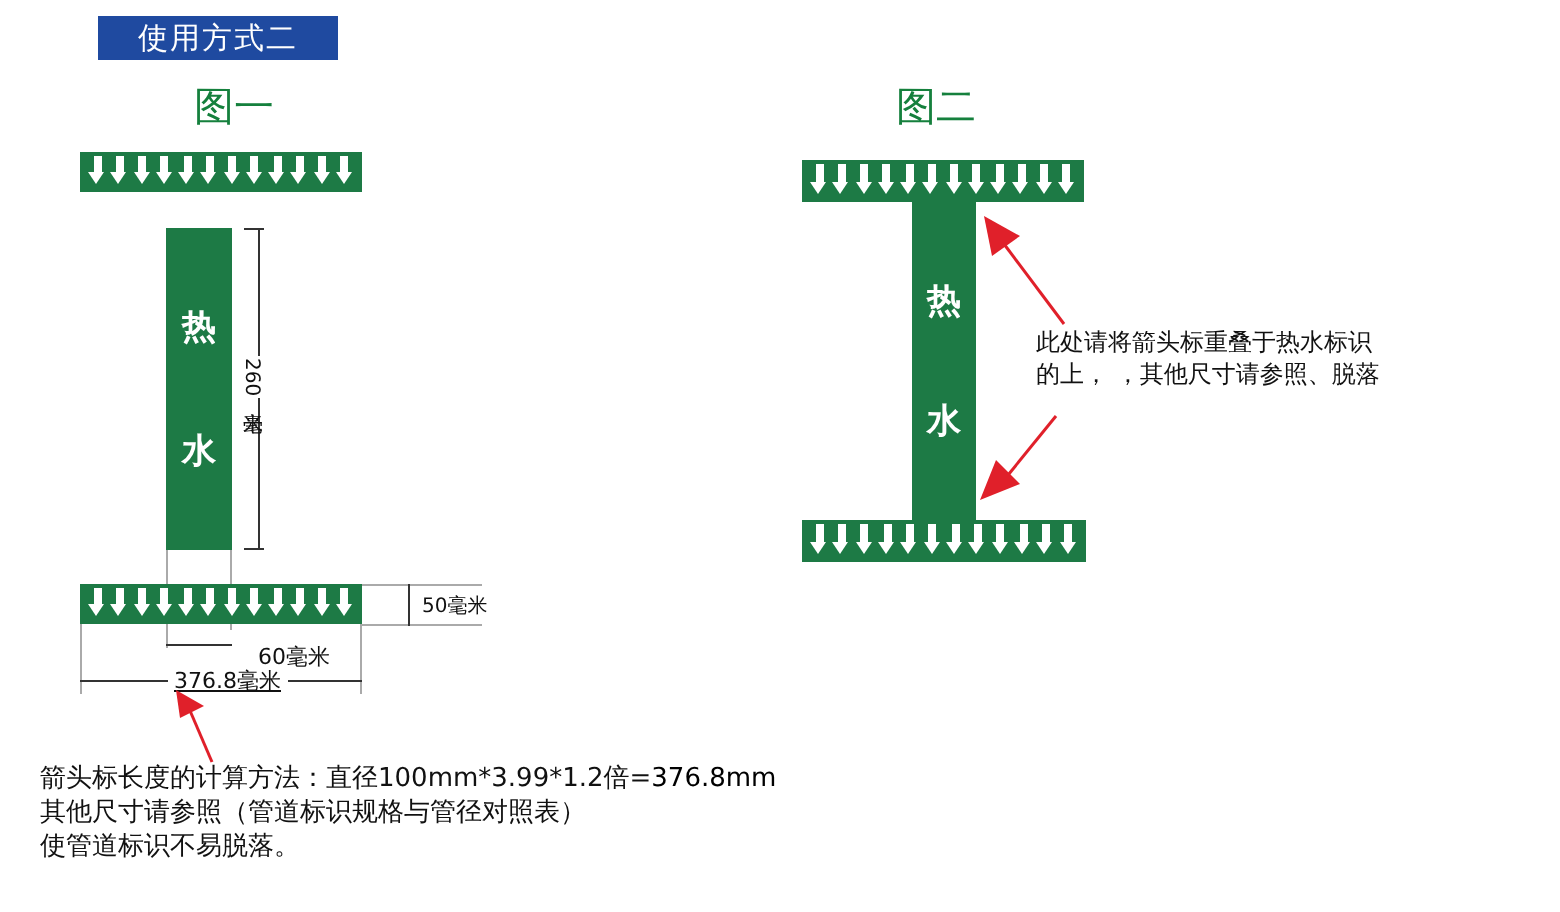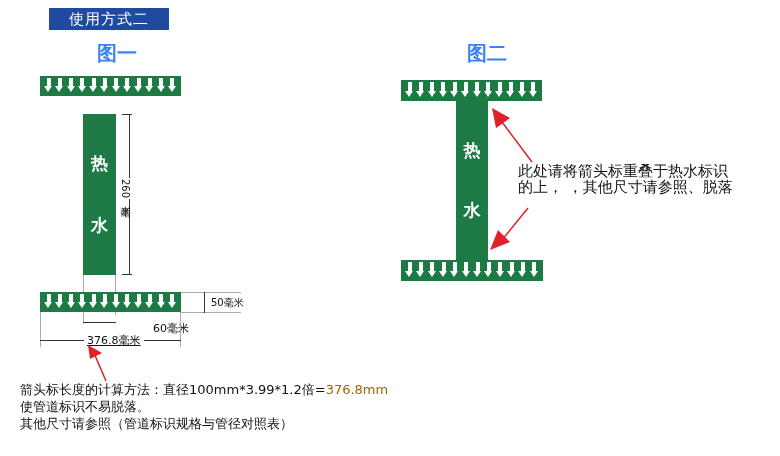--- a/index.html
+++ b/index.html
@@ -8,21 +8,21 @@
     background: #ffffff;
     font-family: "DejaVu Sans", "Liberation Sans", sans-serif;
     color: #111;
   }
   .abs { position: absolute; }
   .header-tab {
     left: 25px; top: 8px; width: 120px; height: 22px;
     background: #1f4aa0; color: #fff; font-size: 15px; line-height: 22px;
     text-align: center; letter-spacing: 1px; margin-left: 24px;
   }
-  .fig-title { font-size: 20px; font-weight: bold; color: #3b82f6; }
+  .fig-title { font-size: 20px; font-weight: normal; color: #15803d; }
   .arrow-band {
     background: #1d7a45; display: flex; justify-content: space-around;
     align-items: flex-start; padding: 2px 3px; box-sizing: border-box;
   }
   .arrow-band .a { width: 9px; height: 100%; position: relative; }
   .arrow-band .a::before {
     content: ""; position: absolute; left: 2.5px; top: 0; width: 4px; height: 55%;
     background: #fff;
   }
   .arrow-band .a::after {
@@ -32,21 +32,21 @@
   }
   .green-bar { background: #1d7a45; }
   .vchar {
     color: #fff; font-weight: bold; font-size: 17px; position: absolute;
     left: 0; right: 0; text-align: center;
   }
   .line { background: #333; position: absolute; }
   .gline { background: #aaa; position: absolute; }
   .dim-label { font-size: 11px; color: #111; background: #fff; position: absolute; white-space: nowrap; text-align: center; }
   .note { font-size: 13px; line-height: 17px; color: #111; white-space: nowrap; }
-  .red { color: #a16207; }
+  .red { color: #000000; }
 </style>
 </head>
 <body>
 
 <div class="abs header-tab">使用方式二</div>
 
 <div class="abs fig-title" style="left:97px; top:40px;">图一</div>
 
 <div class="abs arrow-band" style="left:40px; top:76px; width:141px; height:20px;">
   <span class="a"></span>
@@ -91,33 +91,33 @@
     <span class="a"></span>
 </div>
 
 <div class="gline" style="left:181px; top:292px; width:60px; height:1px;"></div>
 <div class="gline" style="left:181px; top:312px; width:60px; height:1px;"></div>
 <div class="line" style="left:204px; top:292px; width:1px; height:21px;"></div>
 <div class="dim-label" style="left:211px; top:296px; font-size:10px;">50毫米</div>
 
 <div class="gline" style="left:83px; top:312px; width:1px; height:12px;"></div>
 <div class="line" style="left:83px; top:322px; width:33px; height:1px;"></div>
-<div class="dim-label" style="left:129px; top:321px;margin-left:24px;">60毫米</div>
+<div class="dim-label" style="left:129px; top:321px;">60毫米</div>
 
 <div class="gline" style="left:40px; top:312px; width:1px; height:35px;"></div>
 <div class="gline" style="left:180px; top:312px; width:1px; height:35px;"></div>
 <div class="line" style="left:40px; top:340px; width:141px; height:1px;"></div>
 <div class="dim-label" style="left:84px; top:333px; padding:0 3px;text-decoration:underline;">376.8毫米</div>
 
 <svg class="abs" style="left:84px; top:343px;" width="30" height="40">
   <line x1="22" y1="38" x2="10" y2="10" stroke="#e0202a" stroke-width="1.5"></line>
   <polygon points="4,2 18,10 6,16" fill="#e0202a"></polygon>
 </svg>
 
-<div class="abs fig-title" style="left:467px; top:40px;">图二</div>
+<div class="abs fig-title" style="left:448px; top:40px;">图二</div>
 
 <div class="abs arrow-band" style="left:401px; top:80px; width:141px; height:21px;">
   <span class="a"></span>
     <span class="a"></span>
     <span class="a"></span>
     <span class="a"></span>
     <span class="a"></span>
     <span class="a"></span>
     <span class="a"></span>
     <span class="a"></span>
@@ -149,22 +149,22 @@
 
 <svg class="abs" style="left:488px; top:106px;" width="50" height="60">
   <line x1="44" y1="56" x2="14" y2="16" stroke="#e0202a" stroke-width="1.5"></line>
   <polygon points="4,2 22,12 8,22" fill="#e0202a"></polygon>
 </svg>
 <svg class="abs" style="left:488px; top:206px;" width="50" height="50">
   <line x1="40" y1="2" x2="14" y2="34" stroke="#e0202a" stroke-width="1.5"></line>
   <polygon points="2,44 10,24 22,36" fill="#e0202a"></polygon>
 </svg>
 
-<div class="abs note" style="left:518px; top:163px; font-size:15px; line-height:16px;">
+<div class="abs note" style="left:518px; top:163px; font-size:12px; line-height:16px;">
   <div>此处请将箭头标重叠于热水标识</div>
   <div>的上，  ，其他尺寸请参照、脱落</div>
 </div>
 
 <div class="abs note" style="left:20px; top:381px;">
   <div><span>箭头标长度的计算方法：直径100mm*3.99*1.2倍=</span><span class="red">376.8mm</span></div>
+  <div>其他尺寸请参照（管道标识规格与管径对照表）</div>
   <div>使管道标识不易脱落。</div>
-  <div>其他尺寸请参照（管道标识规格与管径对照表）</div>
 </div>
 
 </body></html>

